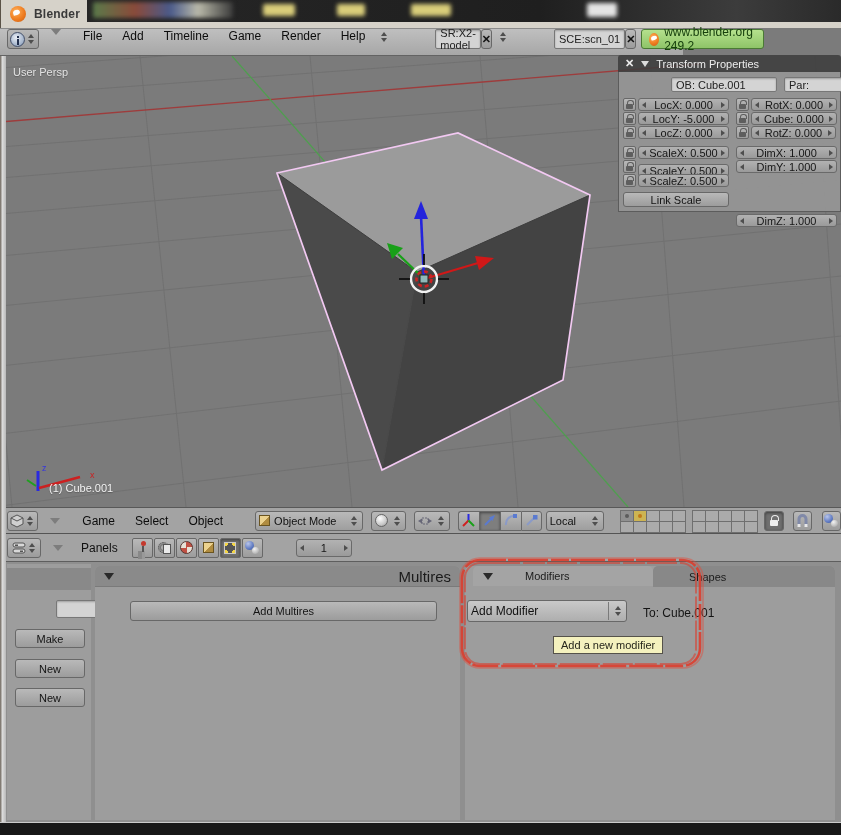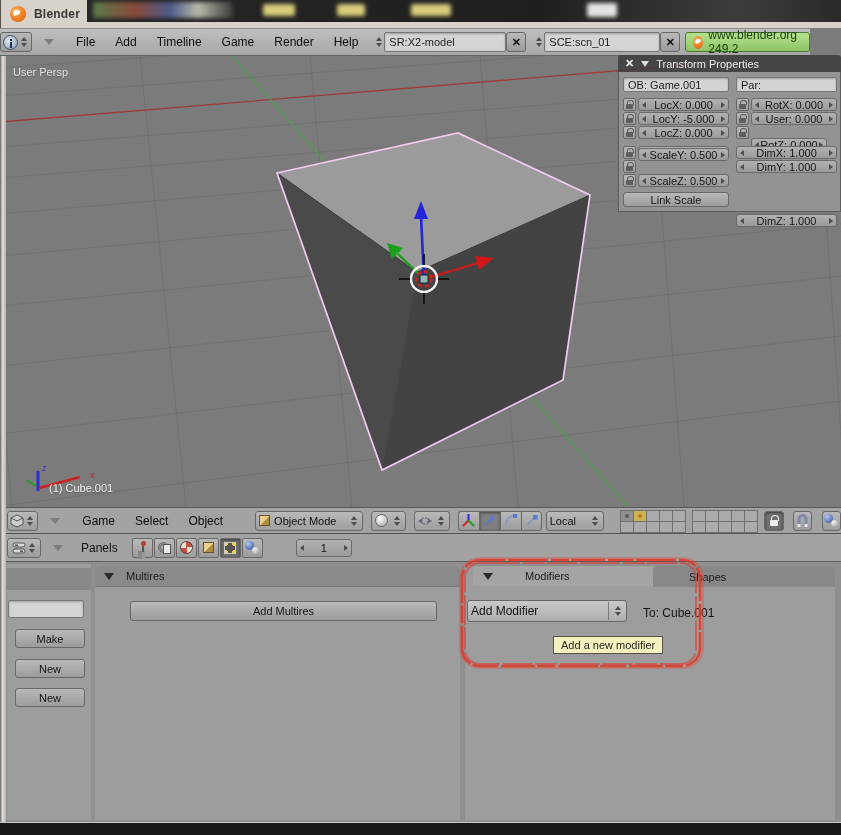--- a/index.html
+++ b/index.html
@@ -13,21 +13,21 @@
   .btn {
     background:linear-gradient(#b9b9b9,#9c9c9c);
     border:1px solid #686868; border-radius:3px;
     display:flex; align-items:center; justify-content:center;
     font-size:11px; color:#141414;
   }
   .btn.pressed { background:#7e7e7e; box-shadow:inset 0 1px 3px rgba(0,0,0,.45); }
   .field {
     background:#d4d4d4; border:1px solid #777; border-radius:2px;
     box-shadow:inset 0 1px 2px rgba(0,0,0,.25);
-    font-size:11px; color:#222; display:flex; align-items:center; padding:0 4px;
+    font-size:11px; color:#222; display:flex; align-items:center; padding:0 4px;margin-left:48px;
   }
   .stp { width:10px; height:16px; display:flex; flex-direction:column; align-items:center; justify-content:center; gap:2px; }
   .tri-u { width:0;height:0;border-left:3px solid transparent;border-right:3px solid transparent;border-bottom:4px solid #4e4e4e; }
   .tri-d { width:0;height:0;border-left:3px solid transparent;border-right:3px solid transparent;border-top:4px solid #4e4e4e; }
   .tri-l { width:0;height:0;border-top:3px solid transparent;border-bottom:3px solid transparent;border-right:4px solid #4e4e4e; }
   .tri-r { width:0;height:0;border-top:3px solid transparent;border-bottom:3px solid transparent;border-left:4px solid #4e4e4e; }
   .tri-collapse { width:0;height:0;border-left:5px solid transparent;border-right:5px solid transparent;border-top:6px solid #7d7d7d; }
   .tri-panel { width:0;height:0;border-left:5px solid transparent;border-right:5px solid transparent;border-top:7px solid #2a2a2a; }
   .numbtn {
     background:linear-gradient(#b2b2b2,#9a9a9a);
@@ -41,24 +41,24 @@
     background:#d6d2c9; border-left:1px solid #5a5246; }
   .bg-strip { position:absolute; left:86px; top:0; width:755px; height:22px;
     background:linear-gradient(90deg,#262626,#1f1f1f 60%,#3c3c3c 86%,#2a2a2a); overflow:hidden; }
   .blob { position:absolute; filter:blur(2px); border-radius:2px; }
   .blender-logo { position:absolute; left:9px; top:6px; width:16px; height:16px; border-radius:50%;
     background:radial-gradient(circle at 38% 35%, #ffb25e, #ef7d20 55%, #c85a10); }
   .blender-logo::after { content:""; position:absolute; left:3px; top:4px; width:7px; height:5px;
     background:#fdfdfd; border-radius:60% 60% 60% 20%; transform:rotate(-18deg); }
   .title-text { position:absolute; left:33px; top:7px; font-size:12px; color:#3a3a3a; font-weight:bold; letter-spacing:.2px; }
   
-  .menubar { position:absolute; left:0; top:28px; width:810px; height:28px;
+  .menubar { position:absolute; left:0; top:28px; width:683px; height:28px;
     background:linear-gradient(#bfbfbf,#a7a7a7);
     border-top:1px solid #8b8b8b; border-bottom:1px solid #636363;
-    display:flex; align-items:center; }
+    display:flex; padding-left:7px; }
   .editor-btn { height:20px; display:flex; align-items:center; gap:1px; padding:0 2px; }
   .info-icon { width:15px; height:15px; border-radius:50%;
     background:radial-gradient(circle at 40% 35%, #e8edf5, #9fb0c8 70%, #5a6c8a); border:1px solid #44506a; position:relative; }
   .info-icon::before { content:""; position:absolute; left:6px; top:3px; width:2px; height:2px; background:#22304e; }
   .info-icon::after  { content:""; position:absolute; left:6px; top:6px; width:2px; height:6px; background:#22304e; }
   .xbtn { width:20px; height:20px; font-weight:bold; font-size:11px; }
   .url-btn { height:20px; margin-left:5px; flex:1;
     background:linear-gradient(#b5e18d,#8ec468); border:1px solid #4a7a34; border-radius:3px;
     display:flex; align-items:center; gap:5px; padding:0 7px;
     font-size:12px; color:#17400d; }
@@ -135,21 +135,21 @@
   .ic-scene::after { content:""; position:absolute; right:0; bottom:0; width:7px; height:7px; border-radius:50%;
     background:radial-gradient(circle at 35% 30%, #f2f2f2, #b9b9b9 65%, #8a8a8a); }
   .ic-lock { position:relative; width:8px; height:6px; background:#ededed; border-radius:1px; margin-top:4px; }
   .ic-lock::before { content:""; position:absolute; left:1px; top:-5px; width:6px; height:5px;
     border:1.5px solid #ededed; border-bottom:none; border-radius:4px 4px 0 0; }
   
   .bwin { position:absolute; left:0; top:562px; width:841px; height:260px; background:#8f8f8f; z-index:10; }
   .panel { position:absolute; background:#9d9d9d; border-radius:5px 5px 0 0; }
   .panel-header { position:absolute; left:0; top:0; right:0; height:21px; background:#8a8a8a;
     border-radius:5px 5px 0 0; border-bottom:1px solid #7a7a7a;
-    display:flex; align-items:center; gap:12px; padding:0 9px; font-size:11px; color:#1b1b1b; }
+    display:flex; align-items:center; gap:12px; padding:0 9px; font-size:15px; color:#1b1b1b;justify-content:space-between; }
   .tab { position:absolute; top:0; height:21px; display:flex; align-items:center; gap:10px;
     padding:0 10px; font-size:11px; color:#1b1b1b; border-radius:5px 5px 0 0; }
   .tooltip { position:absolute; background:#f4f1be; border:1px solid #55524a; color:#26261c;
     font-size:11px; padding:2px 7px; z-index:60; white-space:nowrap; }
   .annotation { position:absolute; left:452px; top:551px; width:262px; height:126px; z-index:70; pointer-events:none; }
   .bottombar { position:absolute; left:0; top:822px; width:841px; height:13px;
     background:#171717; border-top:1px solid #cacaca; z-index:35; }
 </style>
 </head>
 <body>
@@ -256,21 +256,21 @@
   <span class="axis-x">x</span>
 </div>
 
 <div class="tp">
   <div class="tp-header">
     <span style="font-size:11px;font-weight:bold;">✕</span>
     <span class="tp-tri"></span>
     <span>Transform Properties</span>
   </div>
   <div class="tp-body">
-    <div class="field" style="left:4px;top:5px;width:106px;height:15px;">OB: Game.001</div>
+    <div class="field" style="left:4px;top:5px;width:106px;height:15px;">OB: Cube.001</div>
     <div class="field" style="left:117px;top:5px;width:101px;height:15px;">Par:</div>
 
     <div class="btn lockbtn" style="left:4px;top:26px;">
         <span class="padlock"></span>
       </div>
     <div class="numbtn" style="left:19px;top:26px;width:91px;height:13px;">
         <span class="tri-l"></span>
         <span>LocX: 0.000</span>
         <span class="tri-r"></span>
       </div>
@@ -289,36 +289,36 @@
     <div class="numbtn" style="left:19px;top:40px;width:91px;height:13px;">
         <span class="tri-l"></span>
         <span>LocY: -5.000</span>
         <span class="tri-r"></span>
       </div>
     <div class="btn lockbtn" style="left:117px;top:40px;">
         <span class="padlock"></span>
       </div>
     <div class="numbtn" style="left:132px;top:40px;width:86px;height:13px;">
         <span class="tri-l"></span>
-        <span>User: 0.000</span>
+        <span>Cube: 0.000</span>
         <span class="tri-r"></span>
       </div>
 
     <div class="btn lockbtn" style="left:4px;top:54px;">
         <span class="padlock"></span>
       </div>
     <div class="numbtn" style="left:19px;top:54px;width:91px;height:13px;">
         <span class="tri-l"></span>
         <span>LocZ: 0.000</span>
         <span class="tri-r"></span>
       </div>
     <div class="btn lockbtn" style="left:117px;top:54px;">
         <span class="padlock"></span>
       </div>
-    <div class="numbtn" style="left:132px;top:54px;width:76px;height:13px;margin-top:12px;">
+    <div class="numbtn" style="left:132px;top:54px;width:85px;height:13px;">
         <span class="tri-l"></span>
         <span>RotZ: 0.000</span>
         <span class="tri-r"></span>
       </div>
 
     <div class="btn lockbtn" style="left:4px;top:74px;">
         <span class="padlock"></span>
       </div>
     <div class="numbtn" style="left:19px;top:74px;width:91px;height:13px;">
         <span class="tri-l"></span>
@@ -327,21 +327,21 @@
       </div>
     <div class="numbtn" style="left:117px;top:74px;width:101px;height:13px;">
         <span class="tri-l"></span>
         <span>DimX: 1.000</span>
         <span class="tri-r"></span>
       </div>
 
     <div class="btn lockbtn" style="left:4px;top:88px;">
         <span class="padlock"></span>
       </div>
-    <div class="numbtn" style="left:19px;top:76px;width:91px;height:13px;">
+    <div class="numbtn" style="left:19px;top:92px;width:91px;height:13px;">
         <span class="tri-l"></span>
         <span>ScaleY: 0.500</span>
         <span class="tri-r"></span>
       </div>
     <div class="numbtn" style="left:117px;top:88px;width:101px;height:13px;">
         <span class="tri-l"></span>
         <span>DimY: 1.000</span>
         <span class="tri-r"></span>
       </div>
 

